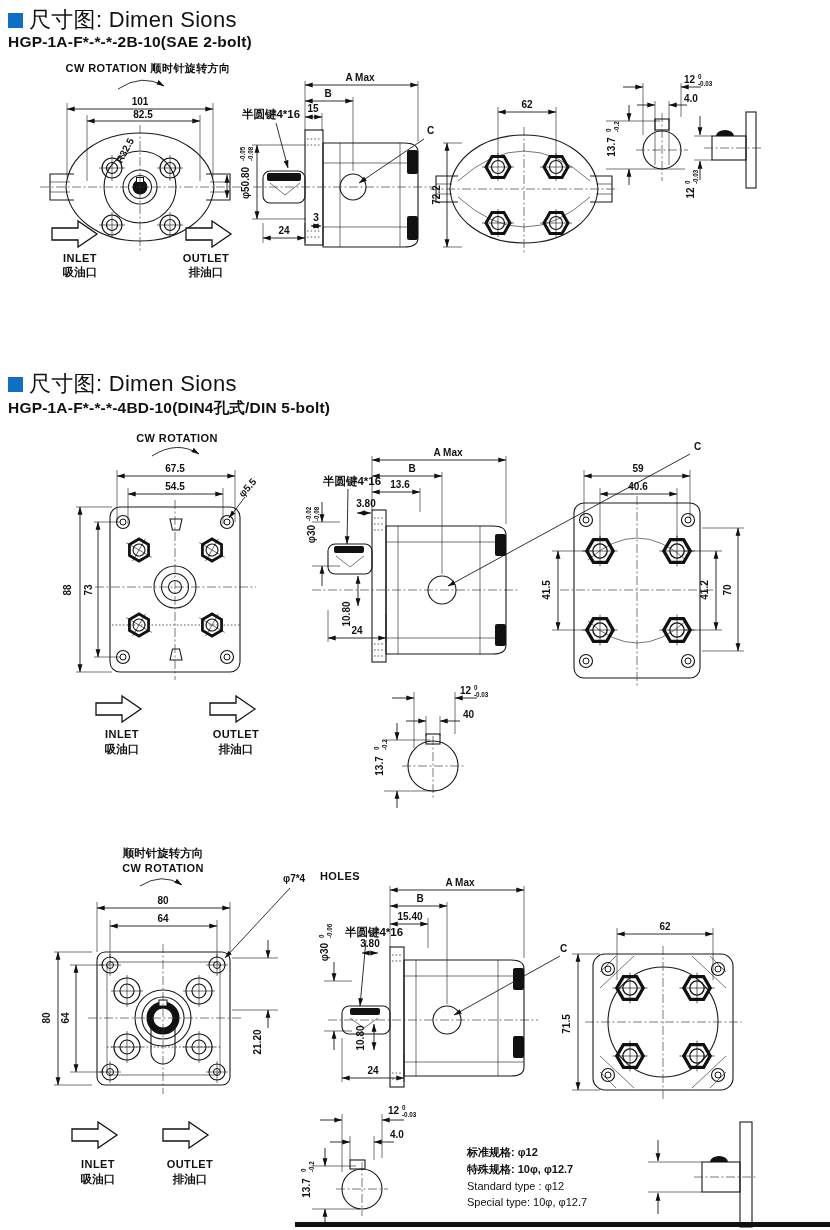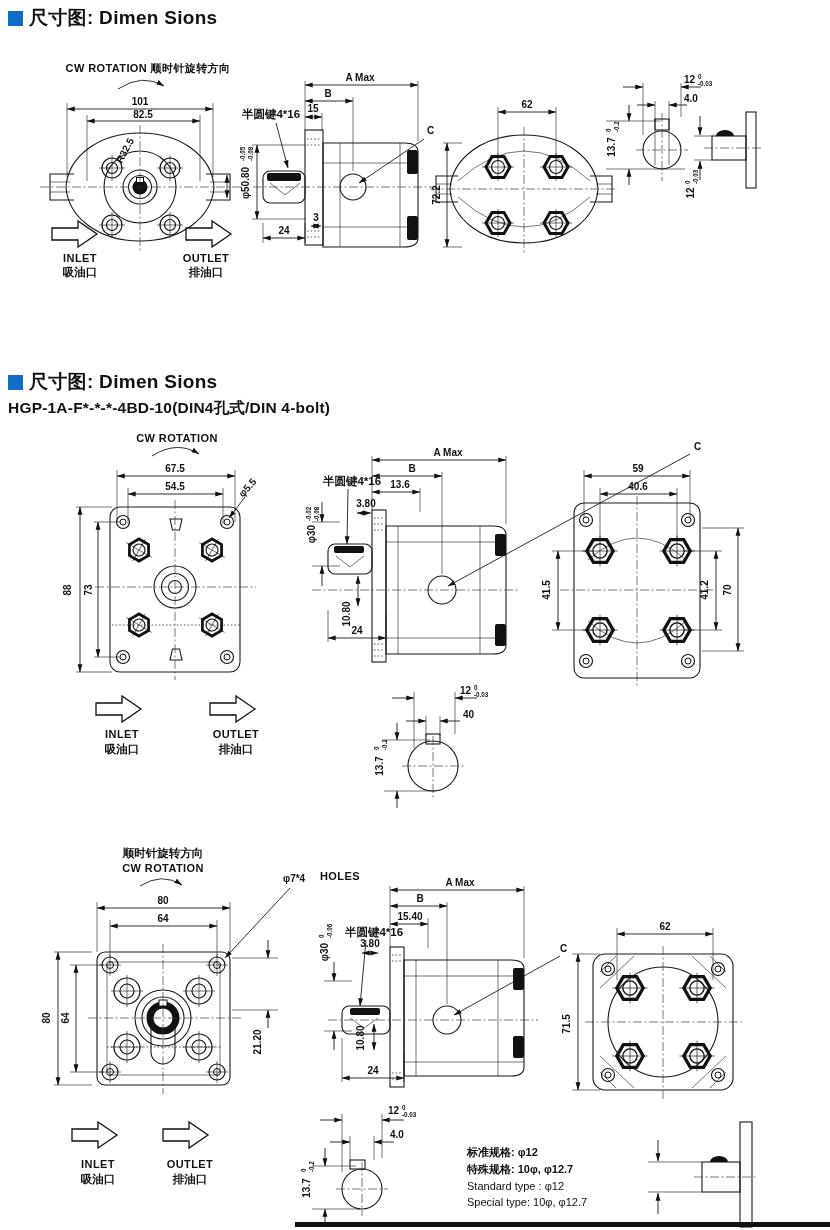--- a/index.html
+++ b/index.html
@@ -1,20 +1,20 @@
 <!DOCTYPE html>
 <html><head>
 <meta charset="utf-8">
 <style>
   html,body{margin:0;padding:0;background:#fff}
   .page{position:relative;width:830px;height:1230px;background:#fff;overflow:hidden;
         font-family:"Liberation Sans",sans-serif;color:#111}
   .hdr{position:absolute;left:8px;display:flex;align-items:center;gap:6px}
   .sq{width:15px;height:15px;display:inline-block}
-  .hdr-t{font-size:19px;font-weight:700;letter-spacing:.3px}
+  .hdr-t{font-size:22px;font-weight:400;letter-spacing:.3px}
   .model{position:absolute;left:8px;font-size:15.5px;font-weight:700;letter-spacing:.2px}
   svg{position:absolute;left:0}
   .ln{fill:none;stroke:#1a1a1a;stroke-width:1.1}
   .lt{fill:none;stroke:#1a1a1a;stroke-width:.6}
   .cl{fill:none;stroke:#333;stroke-width:.65;stroke-dasharray:9 2.5 2 2.5}
   .dt{fill:none;stroke:#333;stroke-width:.8;stroke-dasharray:1.6 2}
   .dim{stroke:#1a1a1a;stroke-width:.9;fill:none;marker-start:url(#ar);marker-end:url(#ar)}
   .dime{stroke:#1a1a1a;stroke-width:.9;fill:none;marker-end:url(#ar)}
   .blk{fill:#111;stroke:none}
   text{font-family:"Liberation Sans",sans-serif;fill:#111}
@@ -27,20 +27,21 @@
 </style>
 </head>
 <body>
 
 <div class="page">
 
   <div class="hdr" style="top:5px">
     <span class="sq" style="background:#0f6fc5"></span>
     <span class="hdr-t">尺寸图: Dimen Sions</span>
   </div>
+  <div class="model" style="top:33px">HGP-1A-F*-*-*-2B-10(SAE 2-bolt)</div>
 
   <svg style="top:55px" width="830" height="310" viewBox="0 0 830 310">
     <defs>
       <marker id="ar" viewBox="0 0 10 6" refX="9.5" refY="3" markerWidth="9" markerHeight="6" orient="auto-start-reverse">
         <path d="M0,0L10,3L0,6Z" fill="#111"></path>
       </marker>
       <g id="hexnut">
         <polygon points="12,0 6,10.4 -6,10.4 -12,0 -6,-10.4 6,-10.4" fill="none" stroke="#111" stroke-width="3"></polygon>
         <circle r="6.5" fill="none" stroke="#111" stroke-width="1.2"></circle>
         <line x1="-16" y1="0" x2="16" y2="0" stroke="#111" stroke-width=".6"></line>
@@ -239,21 +240,21 @@
         <text class="tol" x="703" y="142">-0.03</text>
       </g>
       <line class="cl" x1="704" y1="93" x2="762" y2="93"></line>
     </g>
   </svg>
 
   <div class="hdr" style="top:369px">
     <span class="sq" style="background:#0f6fc5"></span>
     <span class="hdr-t">尺寸图: Dimen Sions</span>
   </div>
-  <div class="model" style="top:398px">HGP-1A-F*-*-*-4BD-10(DIN4孔式/DIN 4-bolt)</div>
+  <div class="model" style="top:398px">HGP-1A-F*-*-*-4BD-10(DIN4孔式/DIN 5-bolt)</div>
 
   <svg style="top:418px" width="830" height="400" viewBox="0 0 830 400">
 
     <g>
       <text class="lbl" x="177" y="24" text-anchor="middle">CW ROTATION</text>
       <path class="dime" d="M152,38 q 25,-16 47,-2"></path>
       <g>
         <line class="lt" x1="117" y1="52" x2="117" y2="104"></line>
           <line class="lt" x1="235" y1="52" x2="235" y2="104"></line>
         <line class="dim" x1="117" y1="58" x2="235" y2="58"></line>

